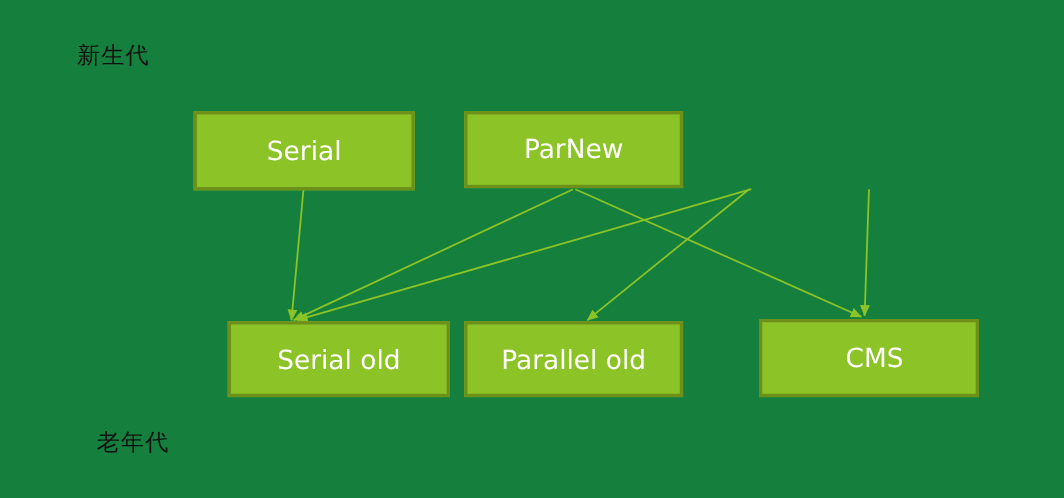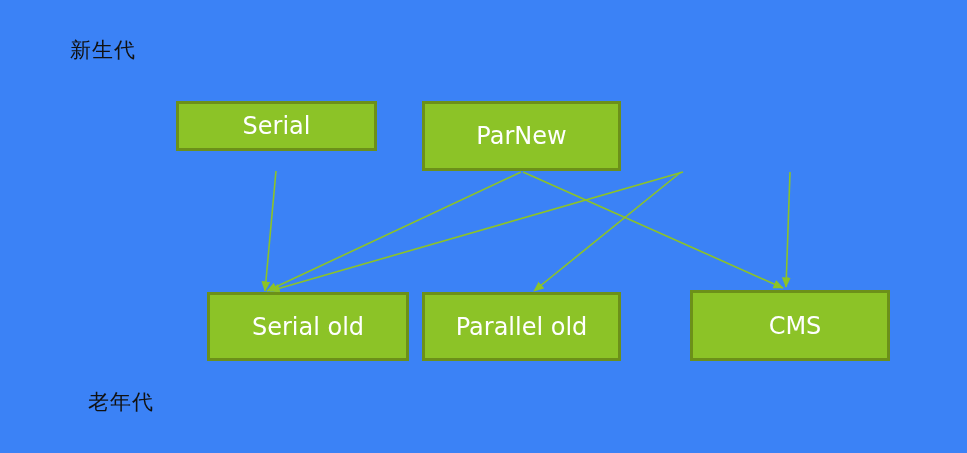--- a/index.html
+++ b/index.html
@@ -7,21 +7,21 @@
     padding: 0;
     background: #ffffff;
   }
   body {
     font-family: "DejaVu Sans", "Liberation Sans", sans-serif;
   }
   #canvas {
     position: relative;
     width: 967px;
     height: 453px;
-    background: #3b82f6;
+    background: #15803d;
     overflow: hidden;
   }
   .gen-label {
     position: absolute;
     font-family: "DejaVu Sans", "Liberation Sans", sans-serif;
     font-size: 21px;
     line-height: 1;
     color: #111111;
     white-space: nowrap;
     letter-spacing: 1px;
@@ -50,21 +50,21 @@
   }
   .node .node-label {
     font-family: "DejaVu Sans", "Liberation Sans", sans-serif;
     font-size: 24px;
     line-height: 30px;
     color: #ffffff;
     white-space: pre-line;
     font-weight: 400;
   }
 
-  #node-serial            { left: 176px; top: 101px; width: 201px; height: 50px; justify-content: center; }
+  #node-serial            { left: 176px; top: 101px; width: 201px; height: 72px; justify-content: center; }
   #node-parnew            { left: 422px; top: 101px; width: 199px; height: 70px; }
   #node-parallel-scavenge { left: 681px; top: 100px; width: 199px; height: 71px; }
   #node-serial-old        { left: 163px; top: 292px; width: 202px; height: 69px; margin-left: 44px; }
   #node-parallel-old      { left: 422px; top: 292px; width: 199px; height: 69px; }
   #node-cms               { left: 690px; top: 290px; width: 200px; height: 71px; padding-left: 10px; }
 </style>
 </head>
 <body>
 
 <div id="canvas">

